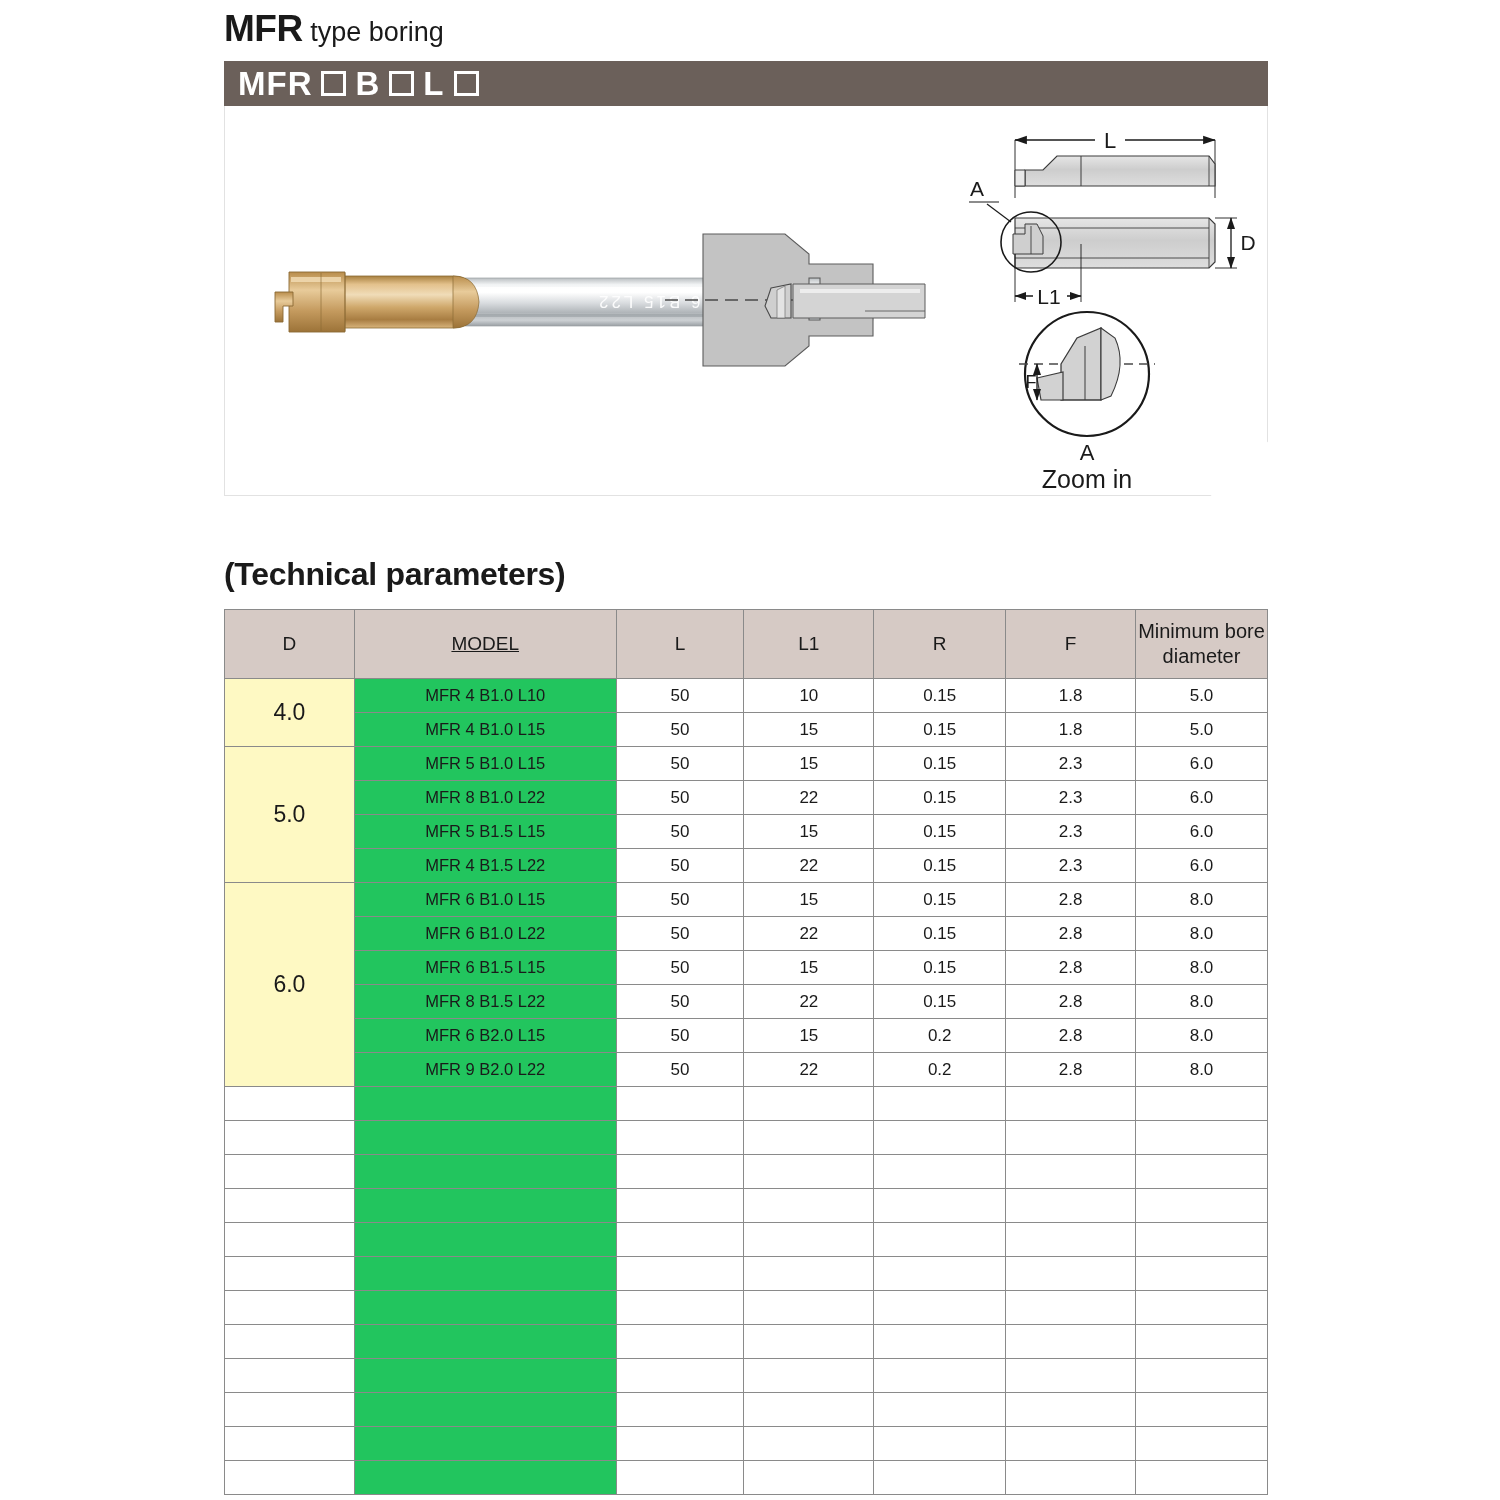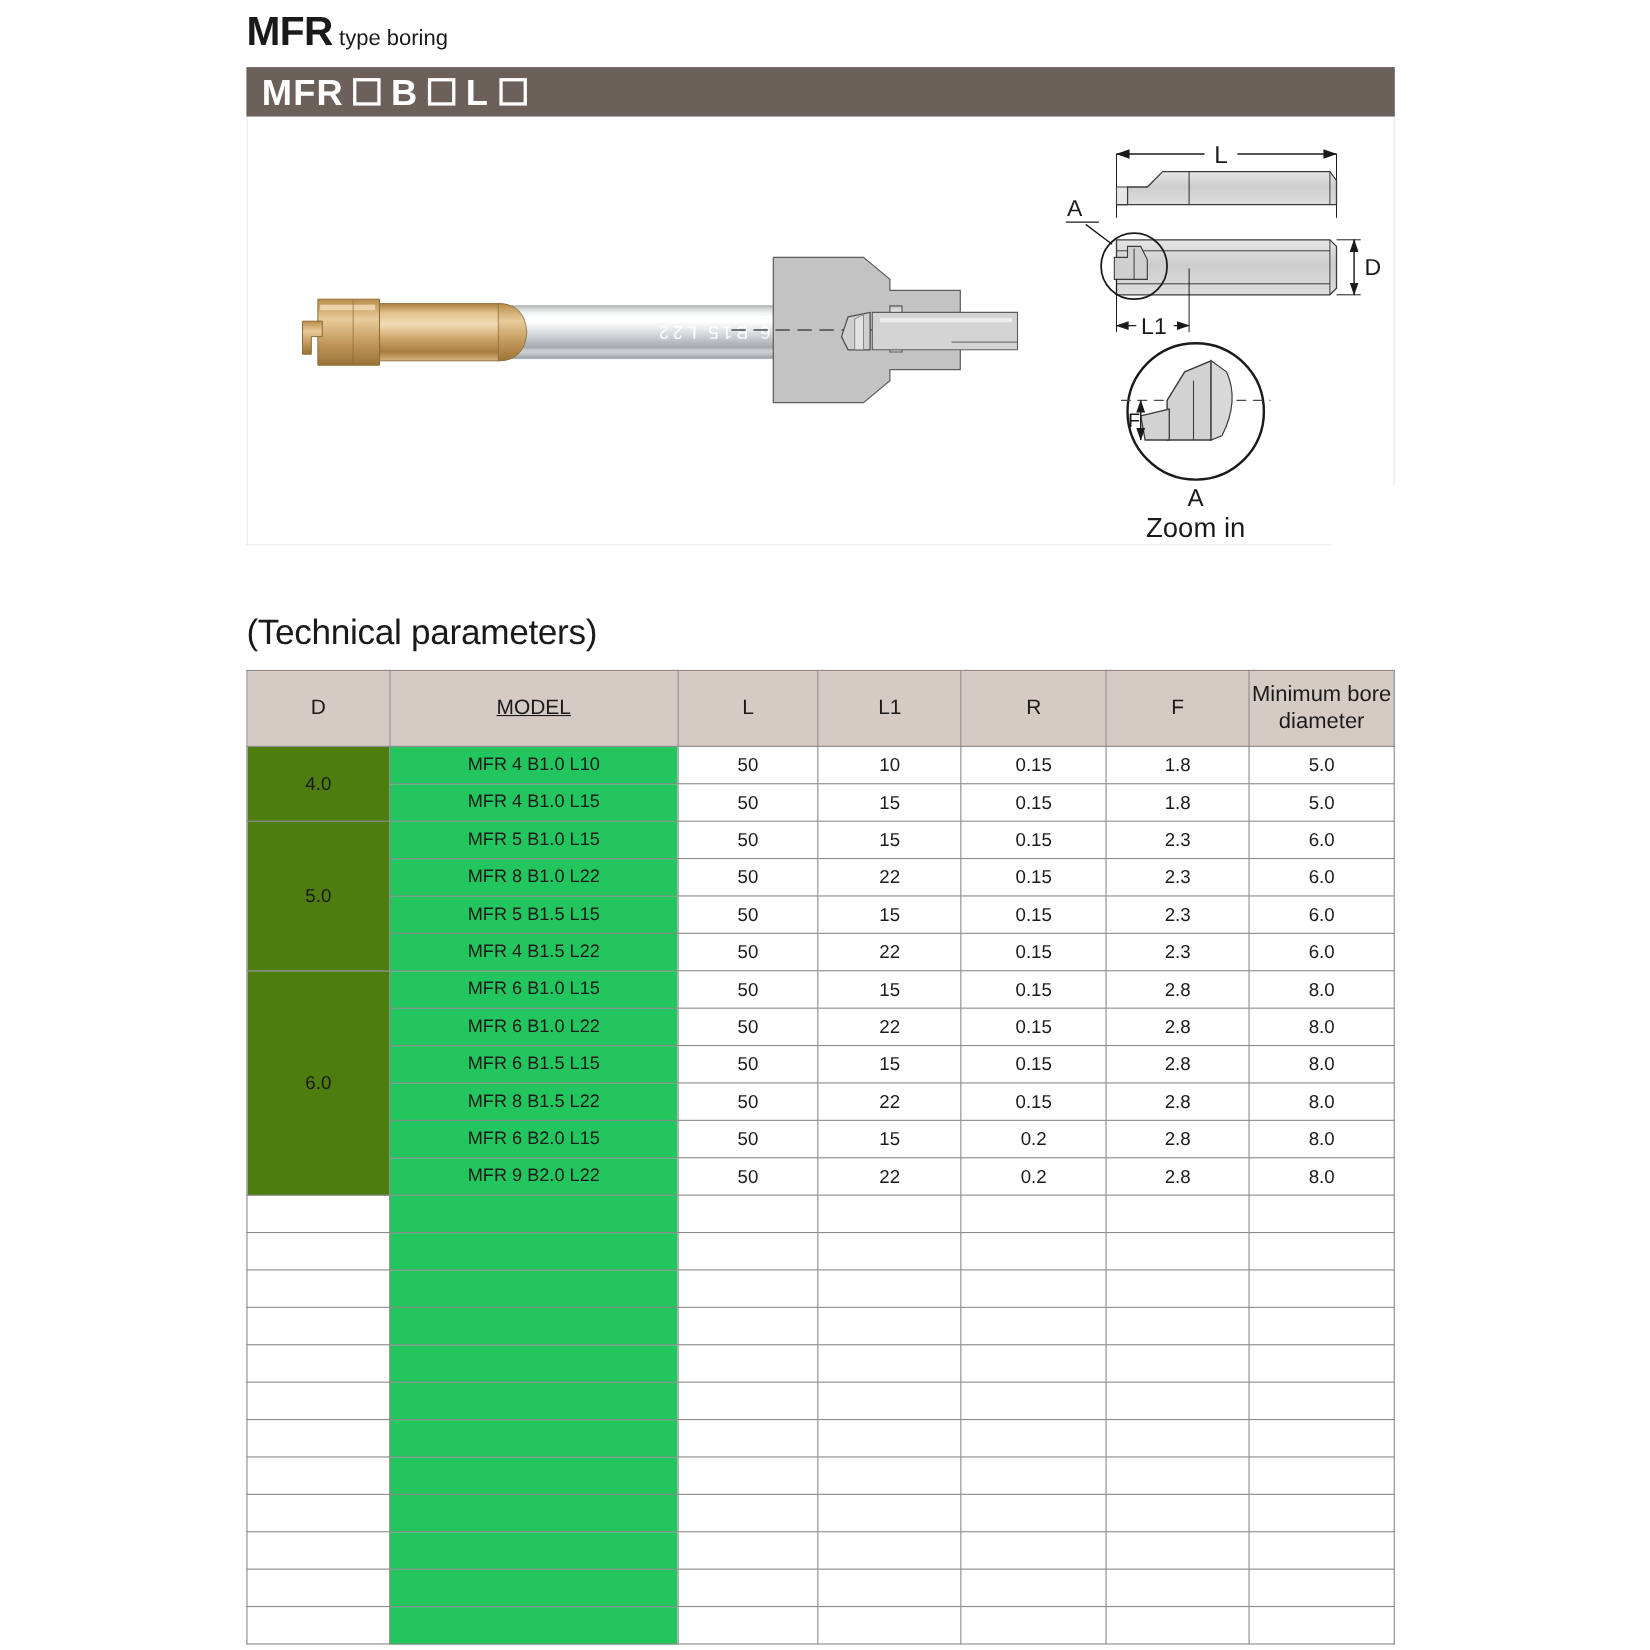--- a/index.html
+++ b/index.html
@@ -9,21 +9,21 @@
     background:#ffffff;
     font-family:"Liberation Sans", sans-serif;
     color:#1a1a1a;
     position:relative;
     overflow:hidden;
   }
 
   
   #title-block { position:absolute; left:224px; top:8px; width:1044px; height:48px; }
   .title-main { font-size:37px; font-weight:bold; letter-spacing:-0.5px; }
-  .title-sub  { font-size:20px; font-weight:normal; letter-spacing:0px; }
+  .title-sub  { font-size:27px; font-weight:normal; letter-spacing:0px; }
 
   
   #code-bar {
     position:absolute; left:224px; top:61px; width:1044px; height:45px;
     background:#6b605a;
     display:flex; align-items:center;
   }
   #code-bar .code-text {
     color:#ffffff; font-size:33px; font-weight:bold; letter-spacing:1px;
     padding-left:14px; display:flex; align-items:center; gap:9px;
@@ -36,21 +36,21 @@
     background:#ffffff;
     border-left:1px solid #e2e2e2;
     border-right:1px solid #e2e2e2;
     border-bottom:1px solid #e2e2e2;
     clip-path: polygon(0 0, 100% 0, 100% 86%, 94.5% 100%, 0 100%);
   }
 
   
   #tech-heading {
     position:absolute; left:224px; top:556px;
-    font-size:32px; font-weight:normal; letter-spacing:-0.3px;
+    font-size:32px; font-weight:bold; letter-spacing:-0.3px;
   }
 
   
   #param-table {
     position:absolute; left:224px; top:609px; width:1044px;
     border-collapse:collapse;
     font-size:16px;
   }
   #param-table th, #param-table td {
     border:1px solid #8a8a8a;
@@ -63,21 +63,21 @@
     height:69px;
     font-weight:normal;
     font-size:19px;
     color:#1a1a1a;
   }
   #param-table thead th.small { font-size:20px; line-height:1.25; }
   #param-table tbody td { height:34px; font-size:17px; background:#ffffff; }
   #param-table tbody td.model {
     background:#22c55e; font-size:16.5px;
   }
-  #param-table tbody td.dcol { background:#4d7c0f; font-size:17px; }
+  #param-table tbody td.dcol { background:#fef9c3; font-size:23px; }
   
   .c-d    { width:130px; }
   .c-mod  { width:262px;text-decoration:underline; }
   .c-l    { width:128px; }
   .c-l1   { width:130px; }
   .c-r    { width:132px; }
   .c-f    { width:130px; }
   .c-min  { width:132px; }
 </style>
 </head>

